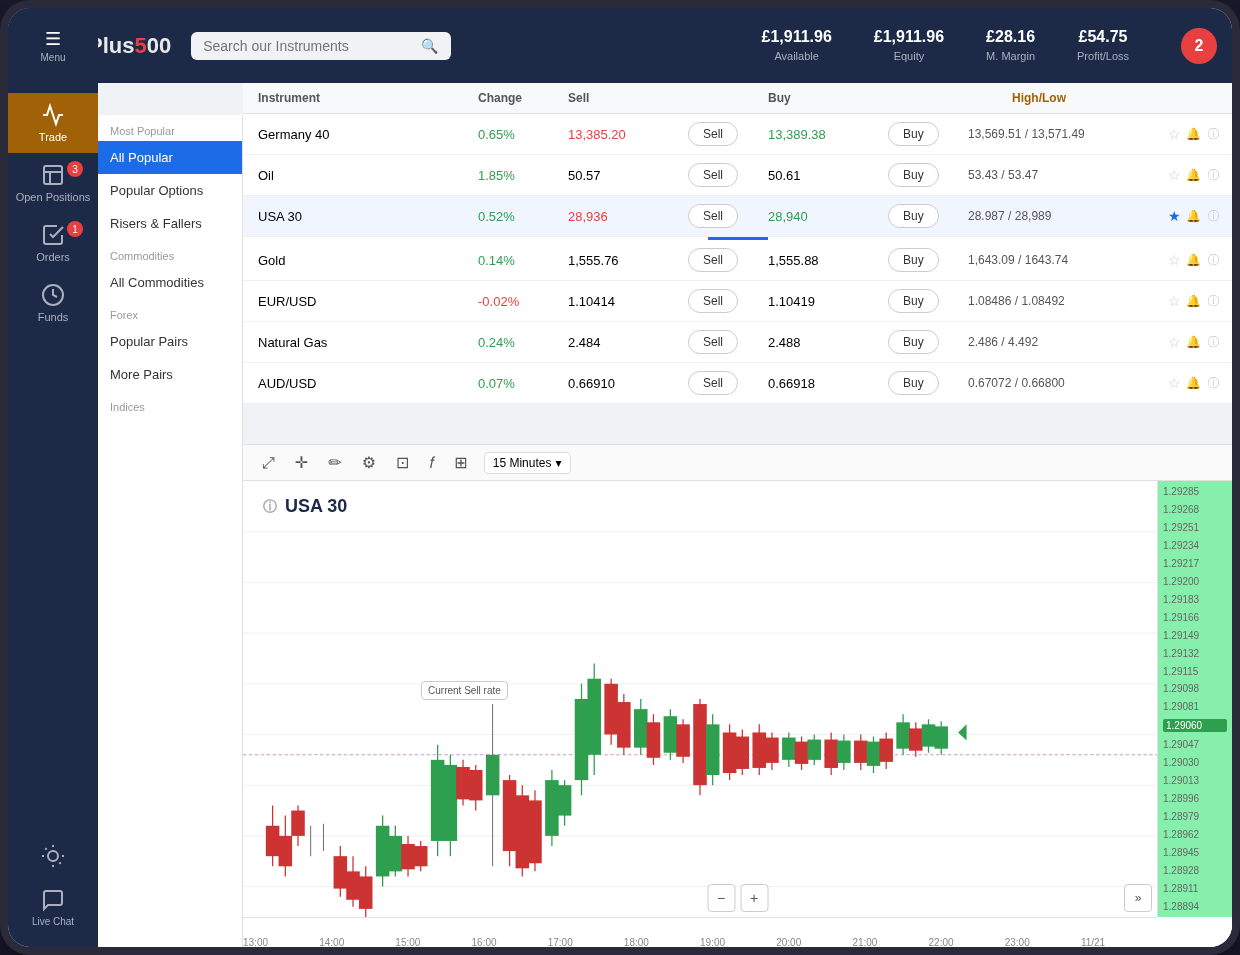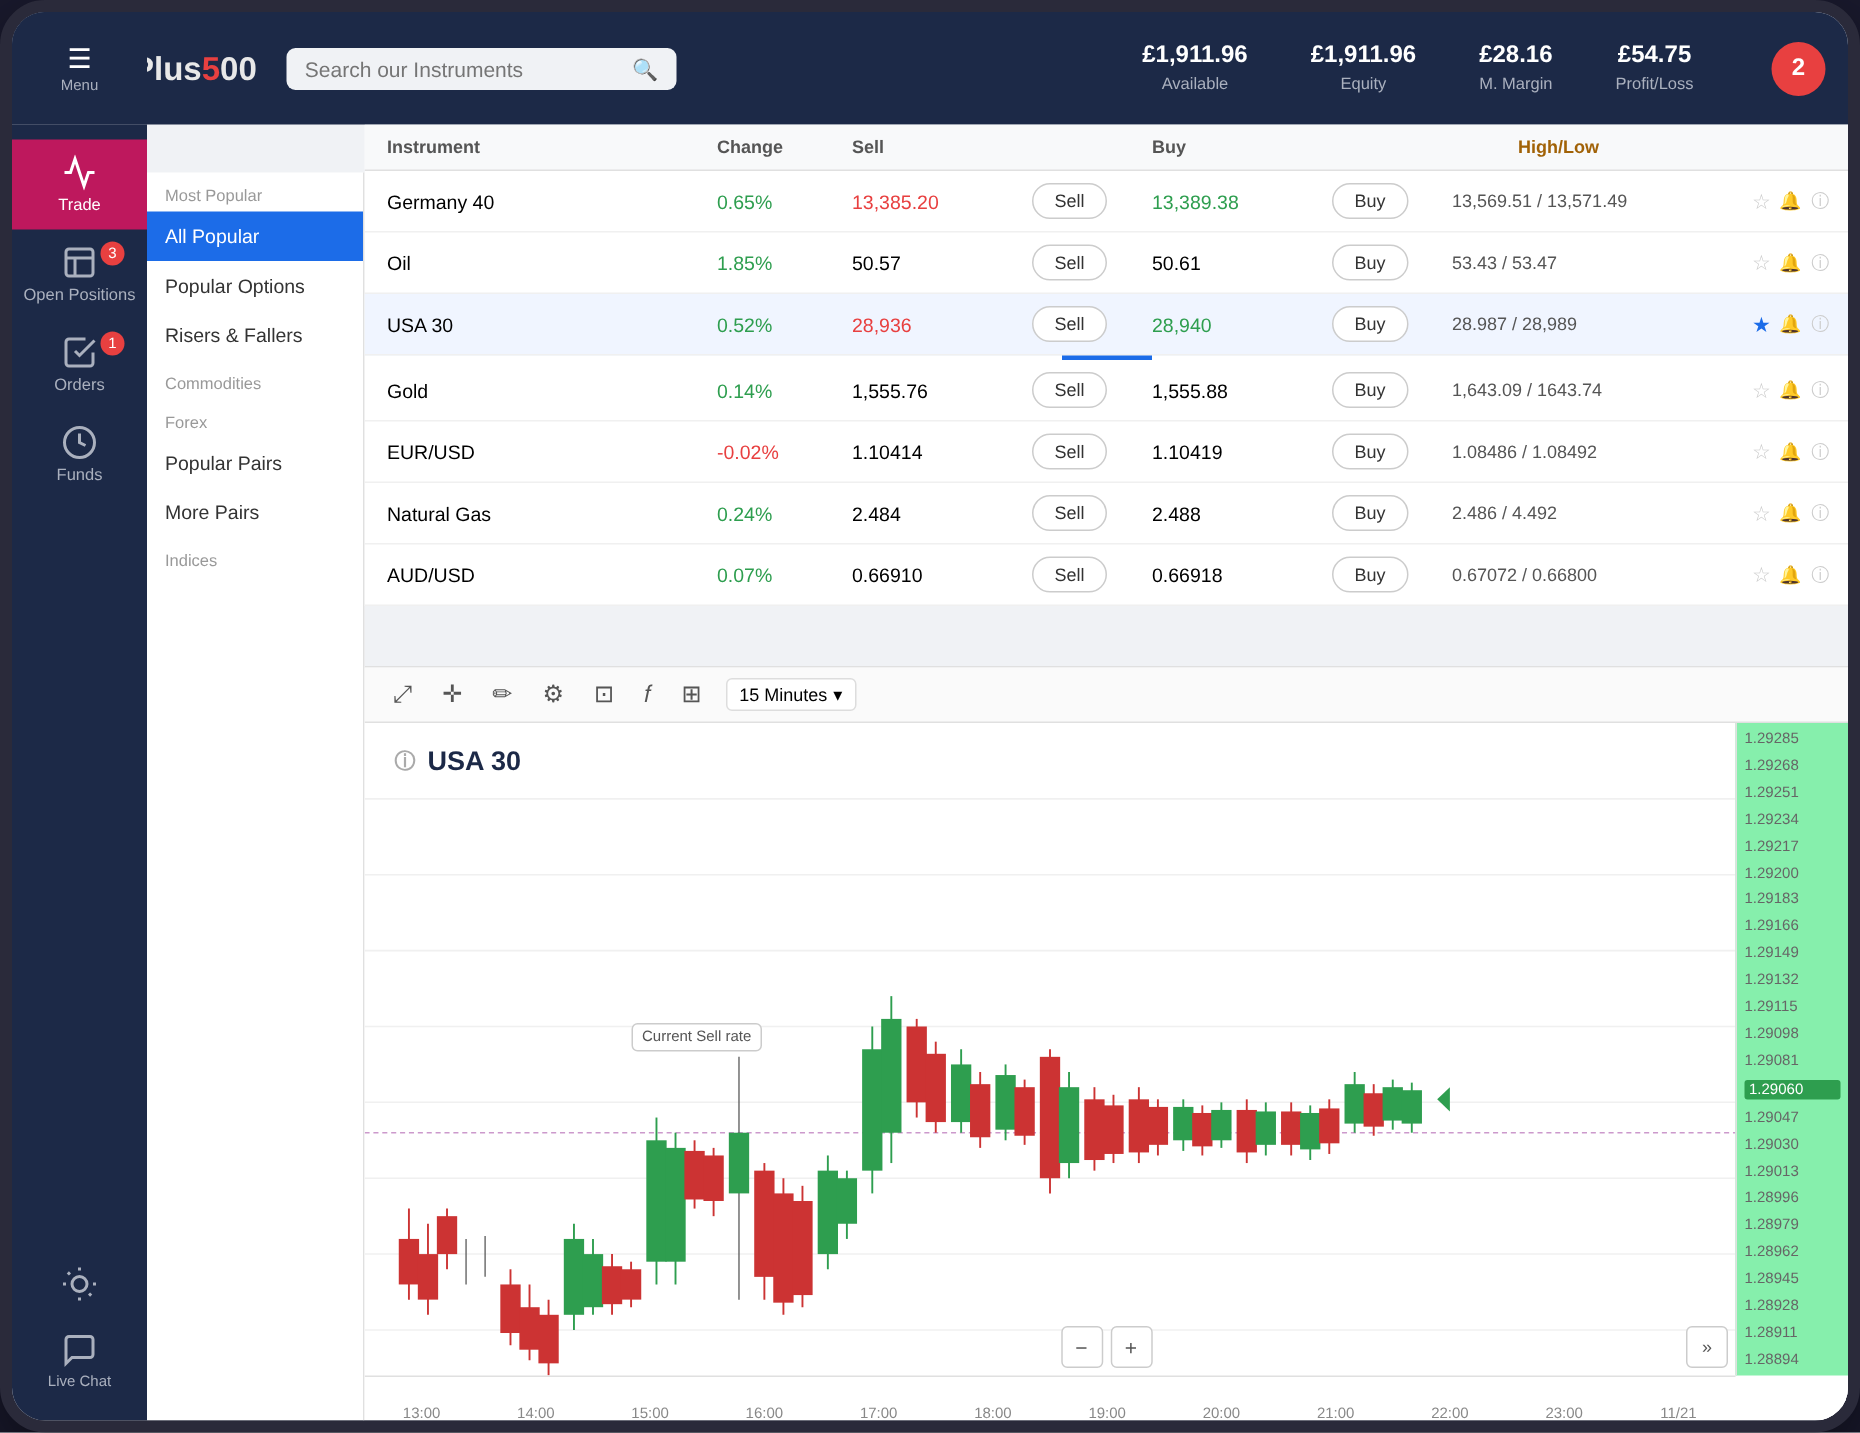--- a/index.html
+++ b/index.html
@@ -120,21 +120,21 @@
       align-items: center;
       padding: 10px 5px;
       cursor: pointer;
       width: 100%;
       color: #aab0be;
       font-size: 11px;
       gap: 4px;
       position: relative;
     }
     .sidebar-item.active {
-      background: #be185d;
+      background: #a16207;
       color: white;
     }
     .sidebar-item svg { width: 24px; height: 24px; }
     .sidebar-badge {
       position: absolute;
       top: 8px;
       right: 15px;
       background: #e84040;
       color: white;
       border-radius: 50%;
@@ -315,21 +315,21 @@
       right: 75px;
       height: 30px;
       display: flex;
       align-items: center;
       border-top: 1px solid #e0e0e0;
       font-size: 10px;
       color: #888;
     }
     .time-label {
       flex: 1;
-      text-align: center;
+      text-align: left;
       margin-top: 20px;
     }
     .current-sell-tooltip {
       position: absolute;
       background: rgba(255,255,255,0.95);
       border: 1px solid #ccc;
       border-radius: 4px;
       padding: 3px 6px;
       font-size: 10px;
       color: #555;
@@ -481,20 +481,21 @@
         </div>
       </div>
 
       <div class="nav-panel">
         <div class="nav-section-label">Most Popular</div>
         <div class="nav-item active">All Popular</div>
         <div class="nav-item">Popular Options</div>
         <div class="nav-item">Risers &amp; Fallers</div>
 
         <div class="nav-section-label">Commodities</div>
+        <div class="nav-item">All Commodities</div>
 
         <div class="nav-section-label">Forex</div>
         <div class="nav-item">Popular Pairs</div>
         <div class="nav-item">More Pairs</div>
 
         <div class="nav-section-label">Indices</div>
       </div>
 
       <div class="main-content">
 

